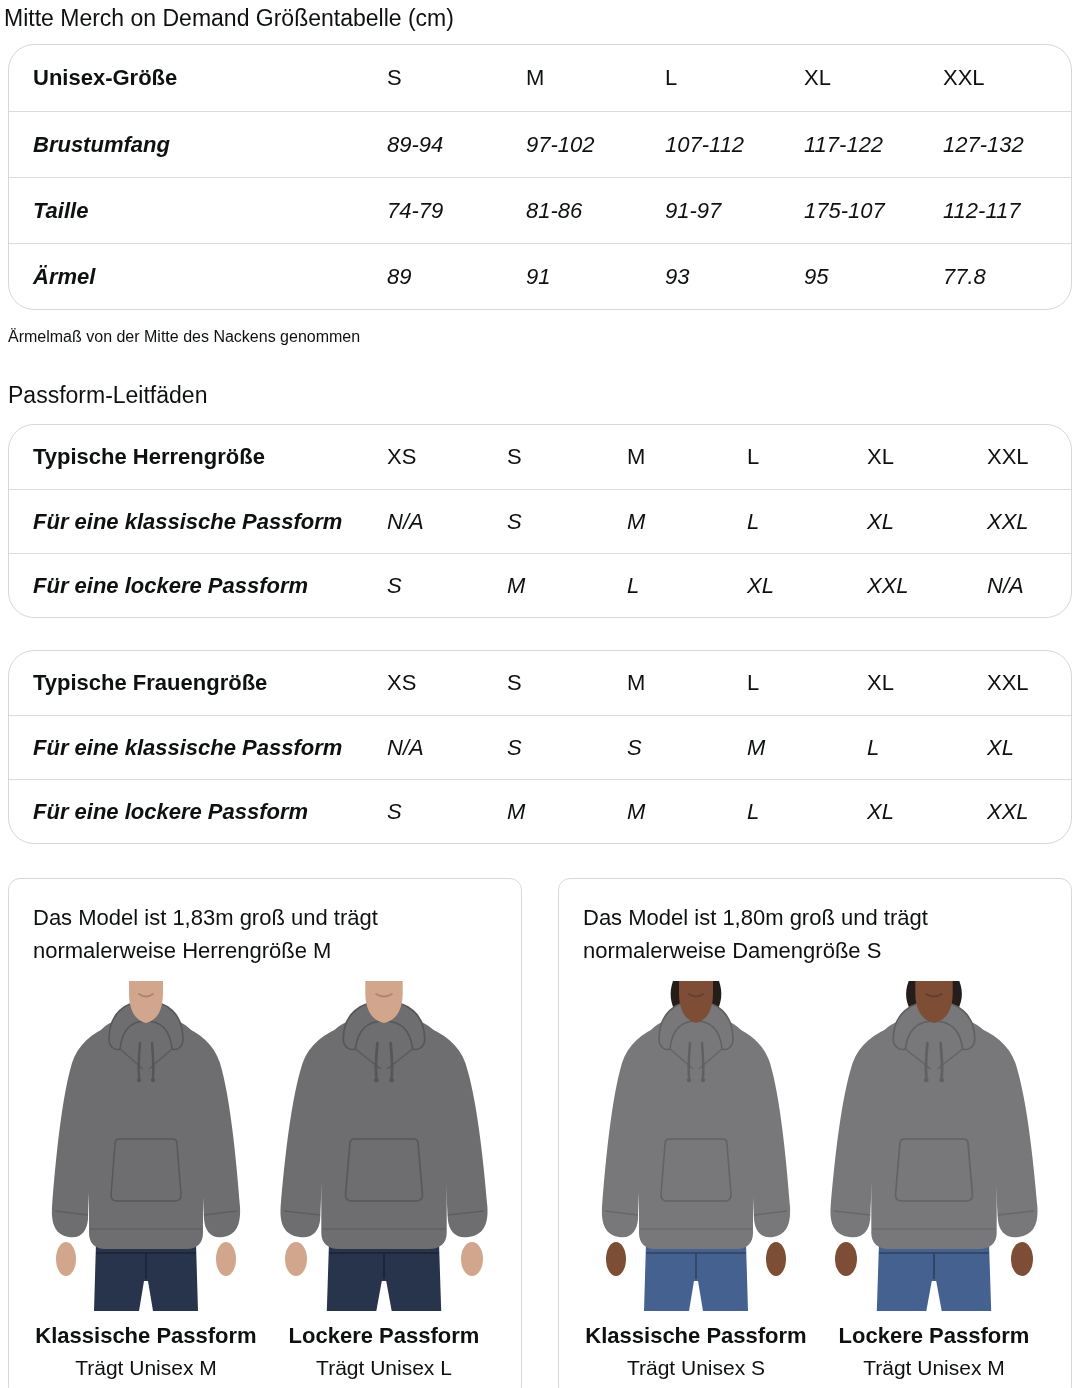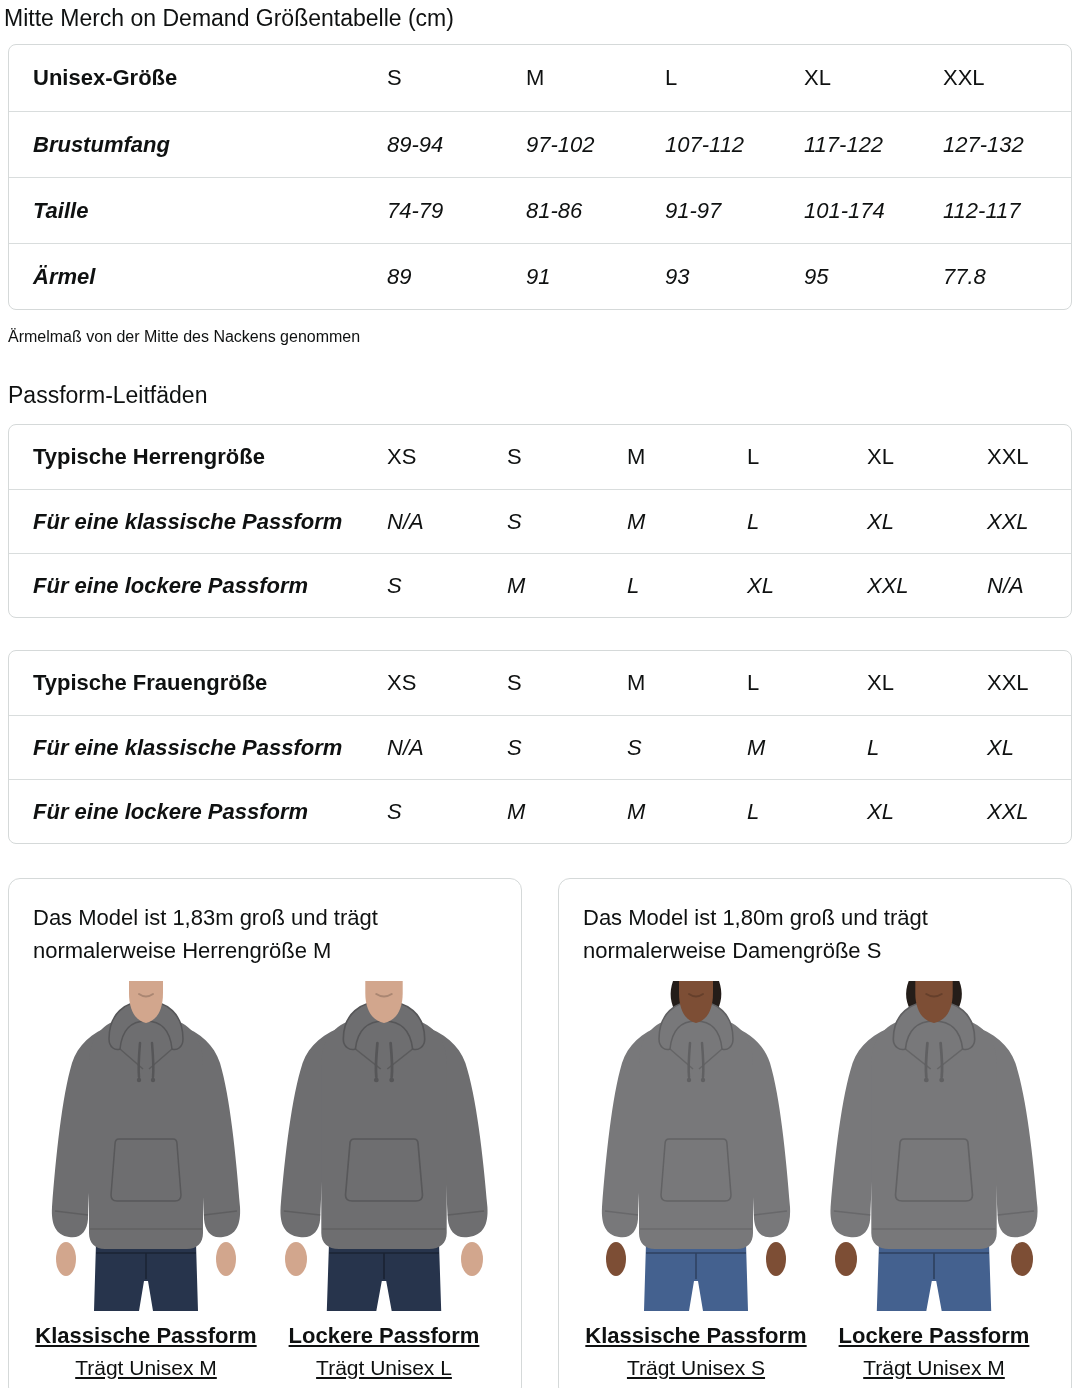--- a/index.html
+++ b/index.html
@@ -7,41 +7,41 @@
     width:1080px; min-height:1388px;
     color:#0f1111;
     font-family:"Liberation Sans","DejaVu Sans",sans-serif;
     -webkit-font-smoothing:antialiased;
   }
   .page { padding:4px 8px 8px 8px; box-sizing:border-box; }
 
   .page-title { font-size:23px; line-height:28px; font-weight:400; margin:0 0 12px -4px; }
 
   
-  .tbl { border:1px solid #d5d9d9; border-radius:8px; overflow:hidden; background:#fff; }
+  .tbl { border:1px solid #d5d9d9; border-radius:26px; overflow:hidden; background:#fff; }
   .trow { display:grid; align-items:center; padding-left:24px; box-sizing:border-box; }
   .trow + .trow { border-top:1px solid #d9dddd;font-style:italic; }
   .tbl-sizes .trow { grid-template-columns:354px 139px 139px 139px 139px 1fr; height:66px; }
   .tbl-fit   .trow { grid-template-columns:354px 120px 120px 120px 120px 120px 1fr; height:64px; }
   .cell { font-size:22px; color:#0f1111; white-space:nowrap; }
   .cell.label { font-weight:700; }
 
   .note { font-size:16px; line-height:26px; margin:14px 0 0 0; font-weight:400; }
   .section-heading { font-size:23px; line-height:30px; font-weight:400; margin:30px 0 14px 0; }
   .tbl-gap { margin-top:32px; }
 
   
   .cards { display:flex; gap:36px; margin-top:34px; }
   .model-card {
     width:514px; min-height:520px; box-sizing:border-box;
     border:1px solid #d5d9d9; border-radius:12px;
     padding:22px 24px 18px 24px; background:#fff;
   }
   .card-heading { font-size:22px; line-height:33px; font-weight:400; margin:0; max-width:452px; }
-  .photos { display:flex; justify-content:space-between; margin-top:14px;text-decoration:underline; }
+  .photos { display:flex; justify-content:space-between; margin-top:14px; }
   .photo-col { width:226px; }
   .model-svg { width:226px; height:330px; display:block; background:#fff; }
   .fit-label  { font-size:22px; font-weight:700; text-align:center; margin-top:12px; }
   .size-label { font-size:21px; font-weight:400; text-align:center; margin-top:7px; }
 
   
   .card-men   { --skin:#d2a68d; --jeans:#27344c; --hoodie:#6e6e70; --hoodie-dark:#565658; --hair:transparent; }
   .card-women { --skin:#7d4e35; --jeans:#44618f; --hoodie:#78787a; --hoodie-dark:#606062; --hair:#241d19; }
 
   .svg-defs { position:absolute; width:0; height:0; overflow:hidden; }
@@ -93,21 +93,21 @@
       <div class="cell">97-102</div>
       <div class="cell">107-112</div>
       <div class="cell">117-122</div>
       <div class="cell">127-132</div>
     </div>
     <div class="trow">
       <div class="cell label">Taille</div>
       <div class="cell">74-79</div>
       <div class="cell">81-86</div>
       <div class="cell">91-97</div>
-      <div class="cell">101-174</div>
+      <div class="cell">175-107</div>
       <div class="cell">112-117</div>
     </div>
     <div class="trow">
       <div class="cell label">Ärmel</div>
       <div class="cell">89</div>
       <div class="cell">91</div>
       <div class="cell">93</div>
       <div class="cell">95</div>
       <div class="cell">77.8</div>
     </div>

